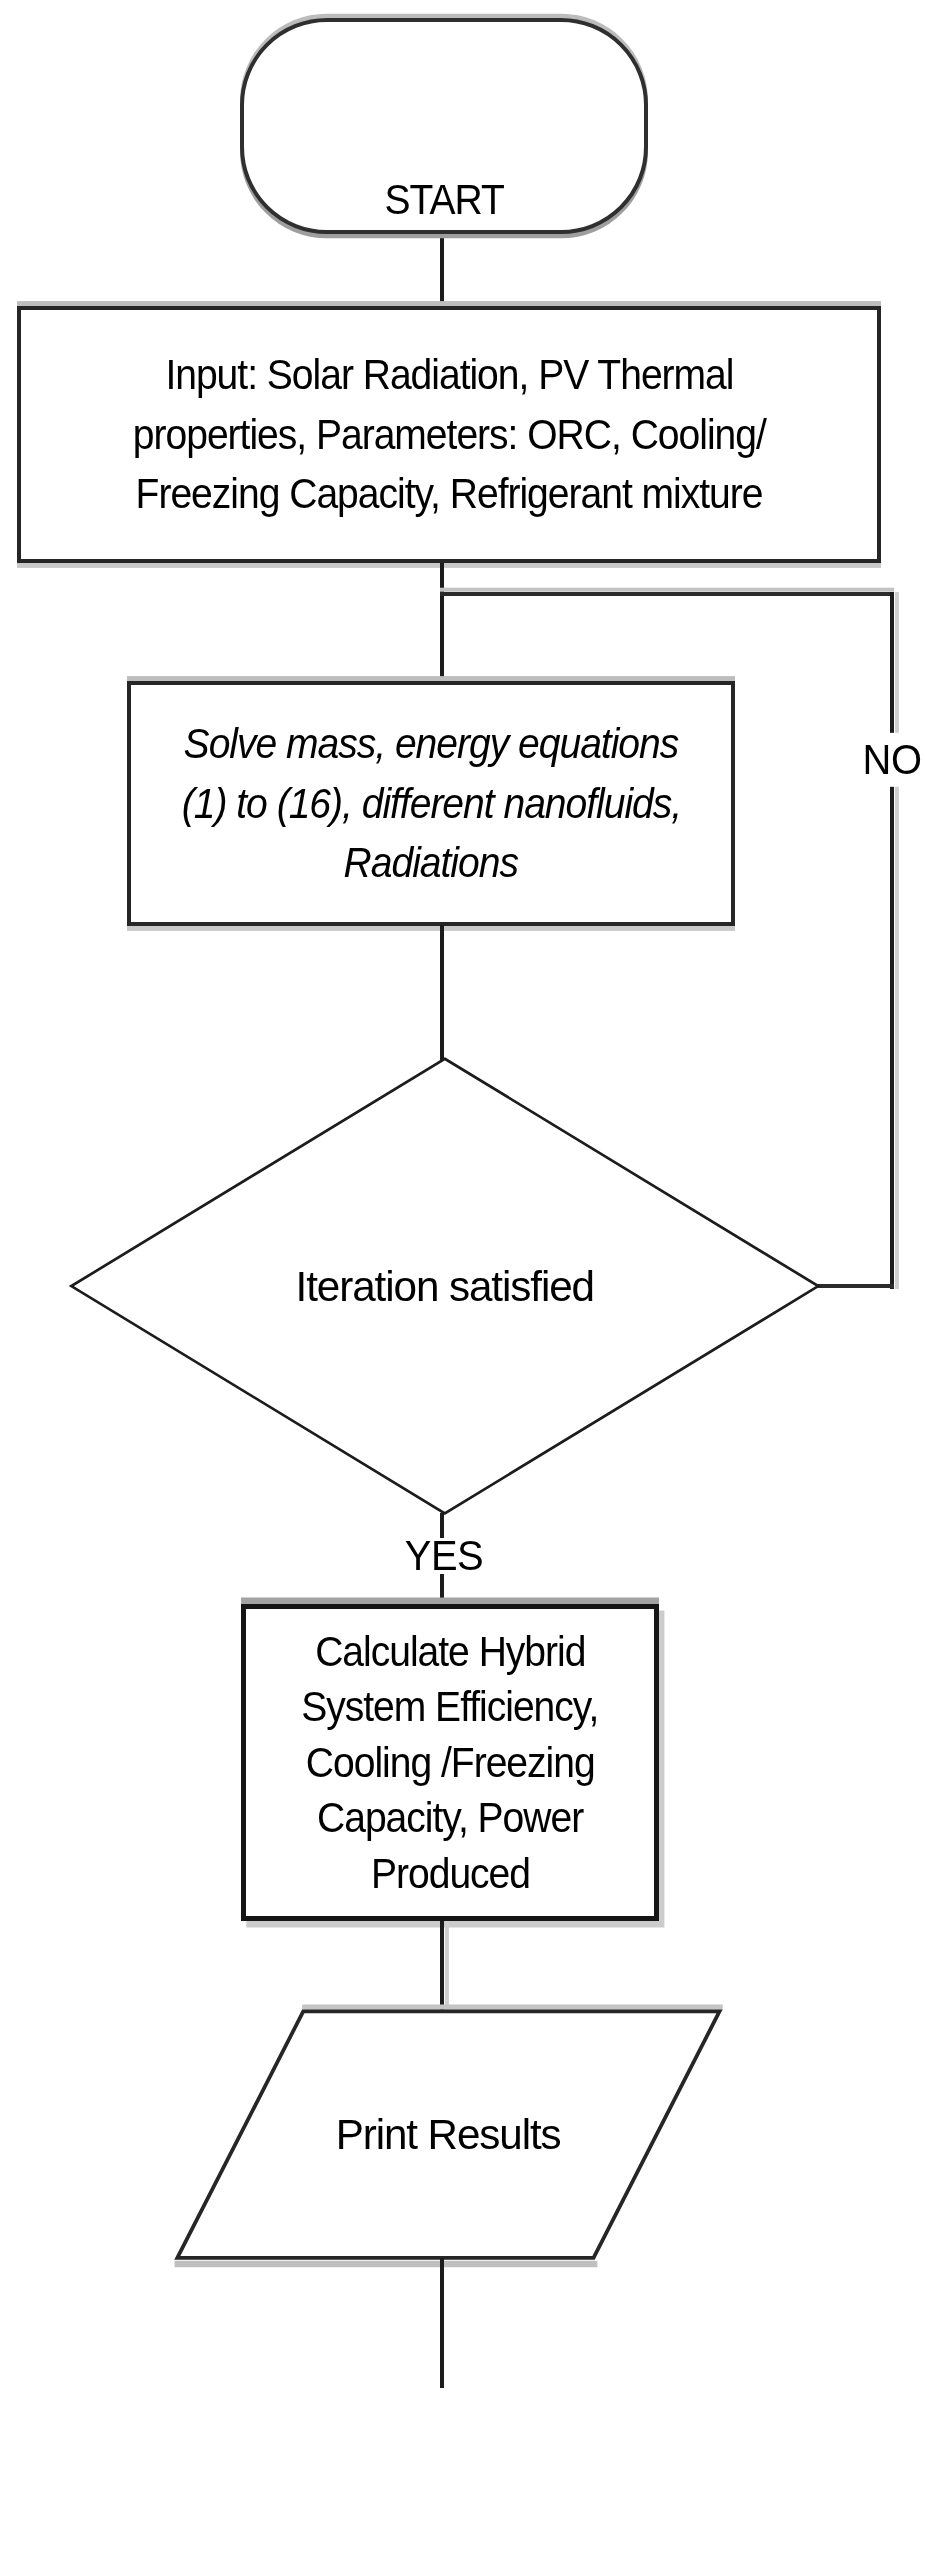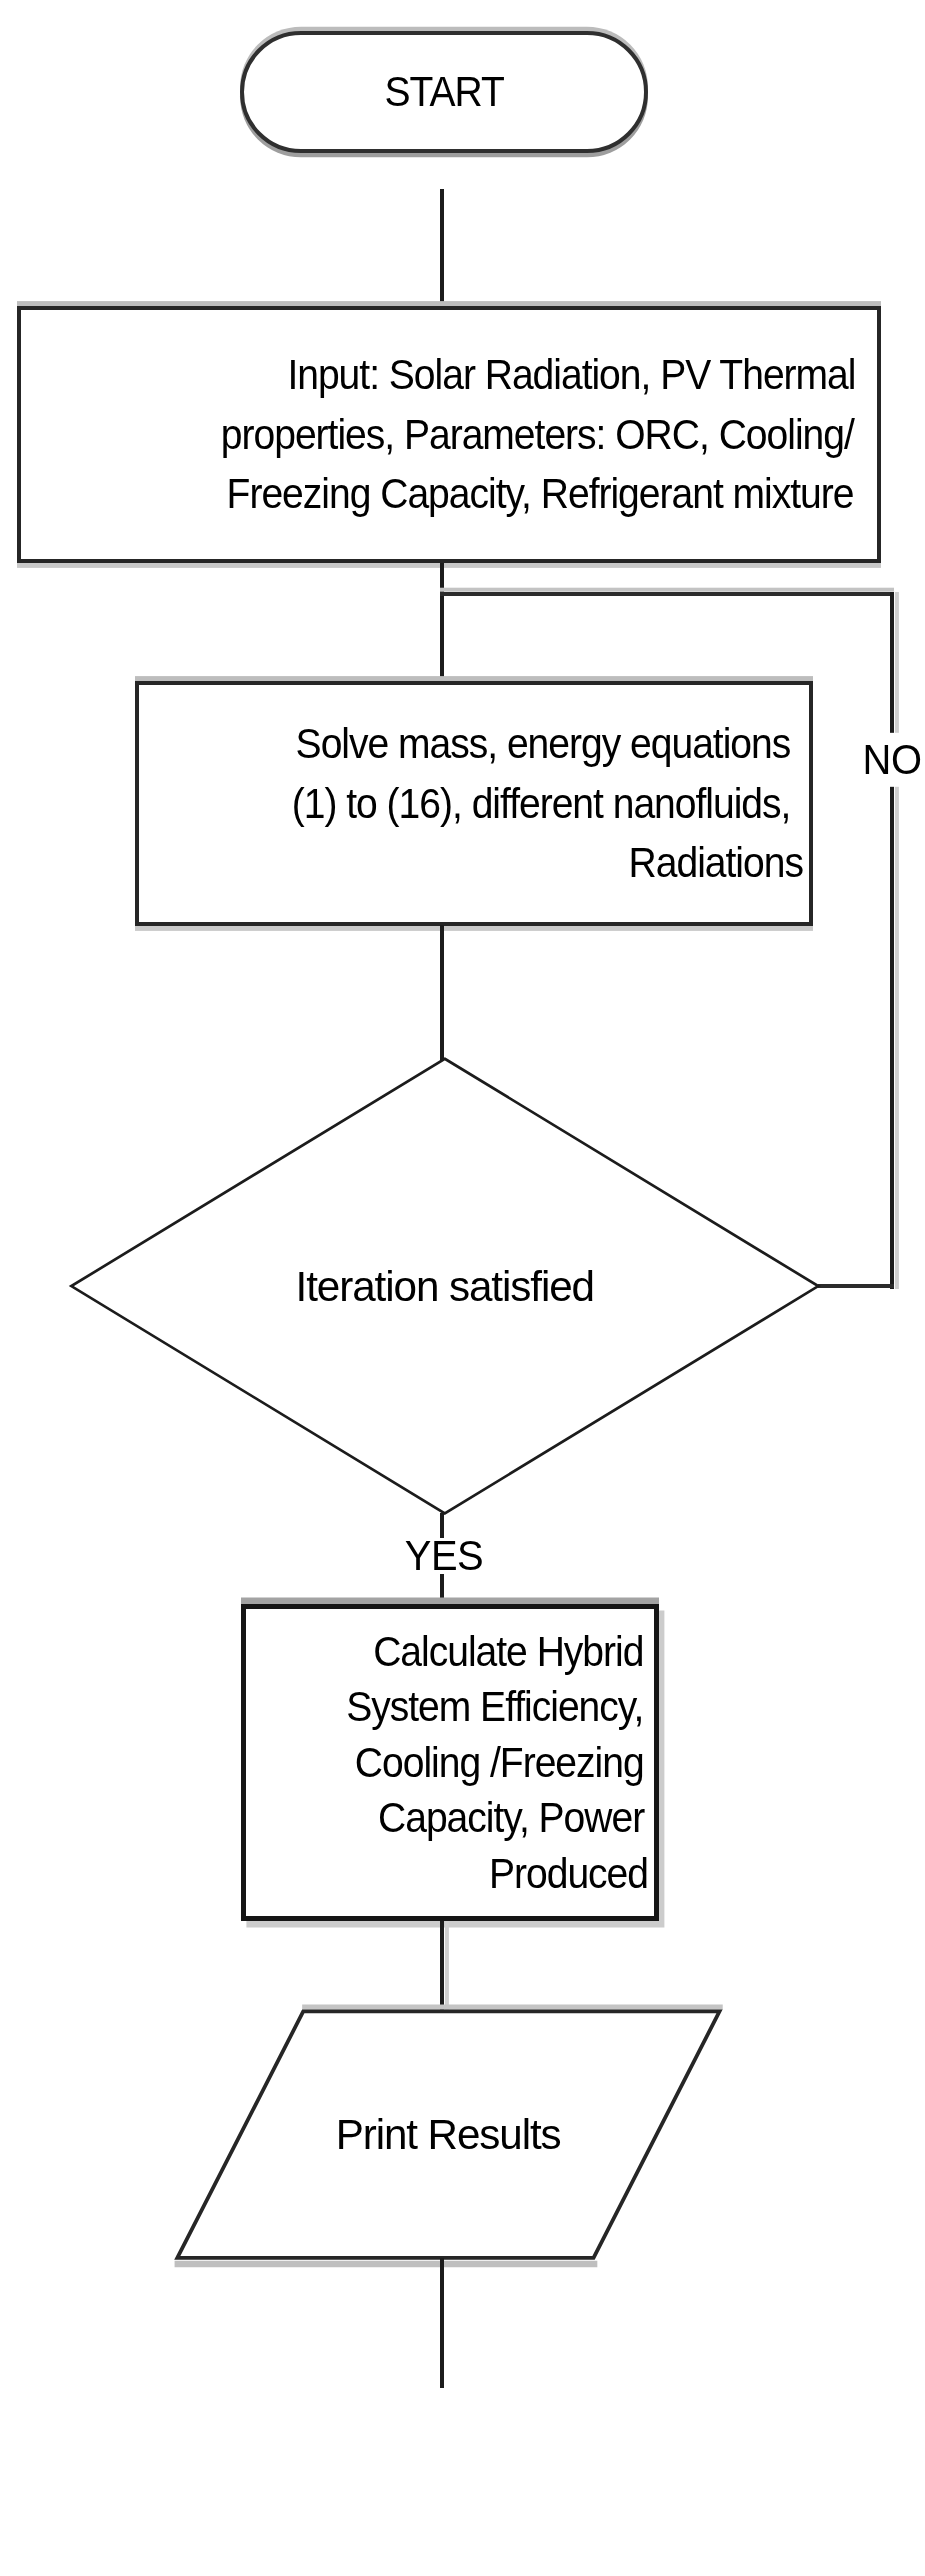--- a/index.html
+++ b/index.html
@@ -13,21 +13,21 @@
   }
   
   .vline{position:absolute;width:3.8px;background:#1c1c1c;}
   .hline{position:absolute;height:4.3px;background:#2b2b2b;}
   .hline.shadow-top{box-shadow:0 -4.3px 0 #c3c3c3;}
   .vline.shadow-right{box-shadow:4.9px 0 0 #cfcfcf;}
   
   .box{
     position:absolute;box-sizing:border-box;background:#fff;
     border:4.9px solid #262626;
-    display:flex;flex-direction:column;align-items:flex-end;justify-content:center;
+    display:flex;flex-direction:column;align-items:center;justify-content:center;
     text-align:center;
   }
   .box.process-shadow{box-shadow:0 -4.9px 0 #bdbdbd,0 4.9px 0 #c9c9c9;}
   .box.calc-shadow{box-shadow:0 -6.5px 0 #a3a3a3,5.4px 6.5px 0 #cccccc;}
   .terminator{
     position:absolute;box-sizing:border-box;background:#fff;
     border:4.3px solid #2f2f2f;border-radius:87px;
     display:flex;align-items:center;justify-content:center;text-align:center;
   }
   .terminator.start-shadow{box-shadow:0 -4.3px 0 #bcbcbc,0 4.3px 0 #9e9e9e;}
@@ -49,38 +49,38 @@
     font-size:78px;letter-spacing:-2px;fill:#000;
   }
 </style>
 </head>
 <body>
 
 <div id="canvas">
 
   <div class="vline" style="left:440px;top:189px;height:118px;"></div>
 
-  <div class="terminator start-shadow" style="left:240px;top:31px;width:408px;height:122px;">
+  <div class="terminator start-shadow" style="left:240px;top:18px;width:408px;height:216px;align-items:flex-end;">
     <div class="node-text">START</div>
   </div>
 
   <div class="box process-shadow" style="left:17.3px;top:306px;width:864px;height:257px;">
     <div class="node-text">Input: Solar Radiation,  PV Thermal</div>
     <div class="node-text">properties, Parameters: ORC, Cooling/</div>
     <div class="node-text">Freezing Capacity, Refrigerant mixture</div>
   </div>
 
   <div class="vline" style="left:440px;top:563px;height:118px;"></div>
 
   <div class="hline shadow-top" style="left:440px;top:592px;width:454px;"></div>
   <div class="vline shadow-right" style="left:890px;top:592px;height:697px;width:4.3px;"></div>
   <div class="hline" style="left:818px;top:1284px;width:76px;"></div>
   <div class="label-big masked" style="left:892px;top:760px;">NO</div>
 
-  <div class="box process-shadow" style="left:135px;top:681px;width:678px;height:245px;border-width:4.3px;">
+  <div class="box process-shadow" style="left:127px;top:681px;width:608px;height:245px;border-width:4.3px;font-style:italic;">
     <div class="node-text">Solve mass, energy equations</div>
     <div class="node-text">(1) to (16), different nanofluids,</div>
     <div class="node-text">Radiations</div>
   </div>
 
   <div class="vline" style="left:440px;top:925px;height:135px;"></div>
 
   <svg class="svg-shape" style="left:54px;top:1044px;" width="866" height="482" viewBox="0 0 1600 890">
     <polygon points="722,27 1412,447 722,867 32,447" fill="#ffffff" stroke="#1c1c1c" stroke-width="5"></polygon>
     <text x="722" y="475" text-anchor="middle">Iteration satisfied</text>

